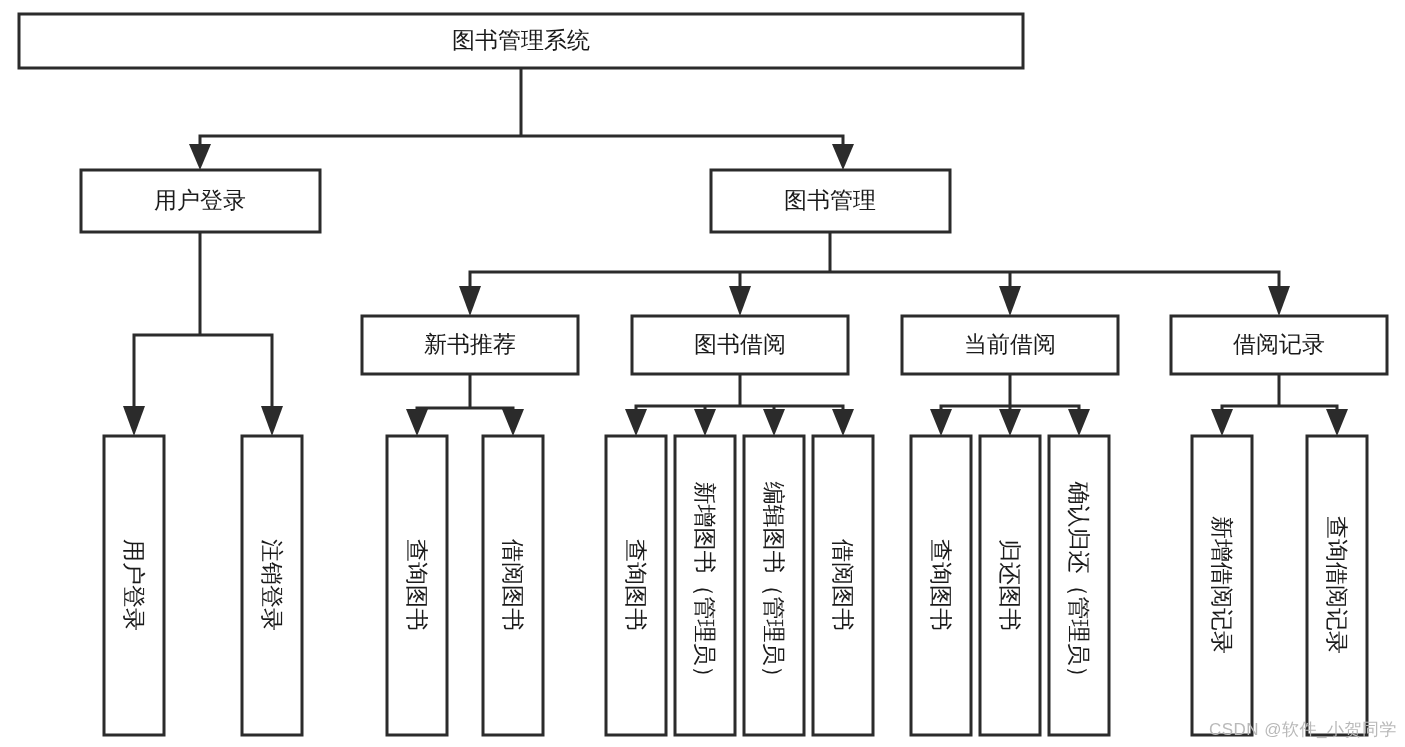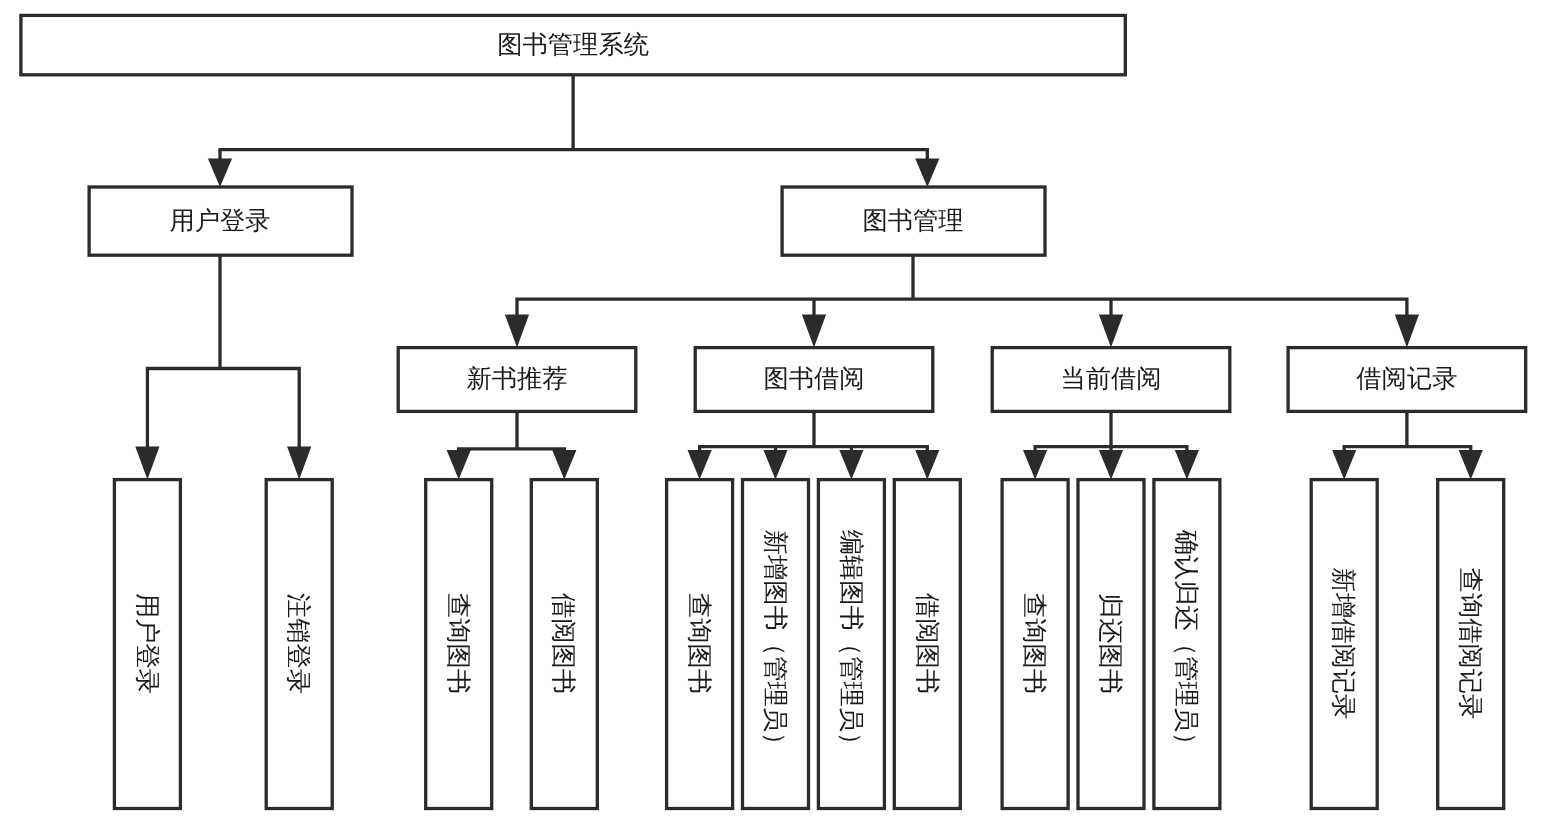--- a/index.html
+++ b/index.html
@@ -213,13 +213,14 @@
       <text class="node-label-v" transform="translate(1222,585) rotate(90)" x="0" y="8" fill="#1a1a1a">新增借阅记录</text>
     </g>
 
     <g>
       <rect class="node-rect" x="1307" y="436" width="60" height="299" fill="#ffffff" stroke="#2b2b2b"></rect>
       <text class="node-label-v" transform="translate(1337,585) rotate(90)" x="0" y="8" fill="#1a1a1a">查询借阅记录</text>
     </g>
 
   </svg>
 
+  <div class="watermark-text" style="color: rgb(185, 185, 185);">CSDN @软件_小贺同学</div>
 </div>
 
 </body></html>

